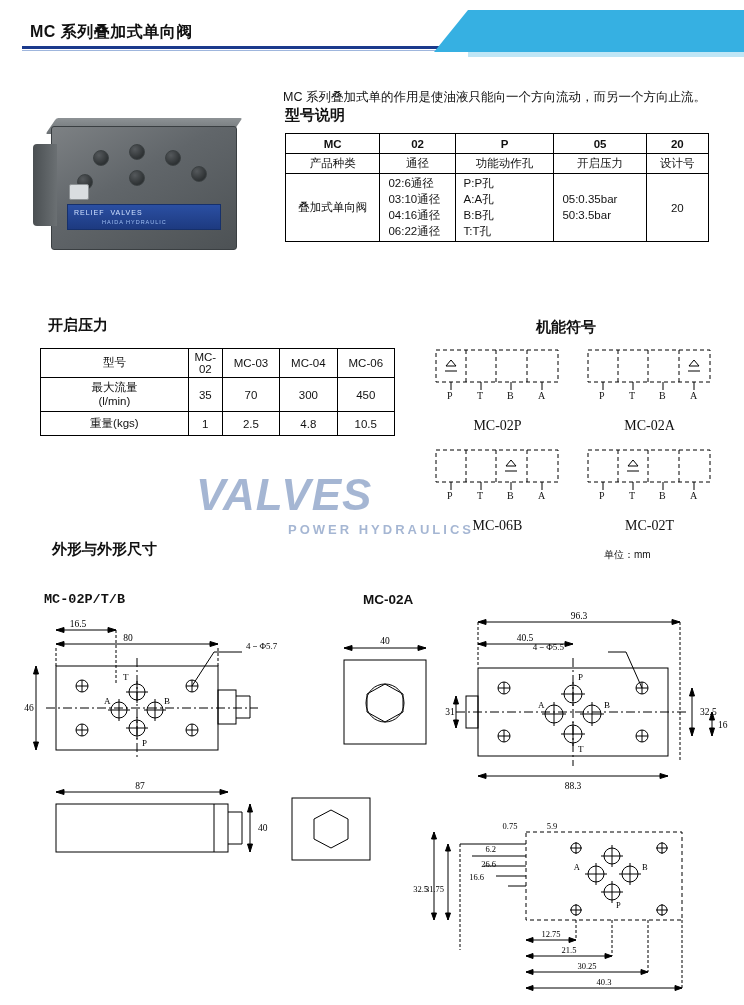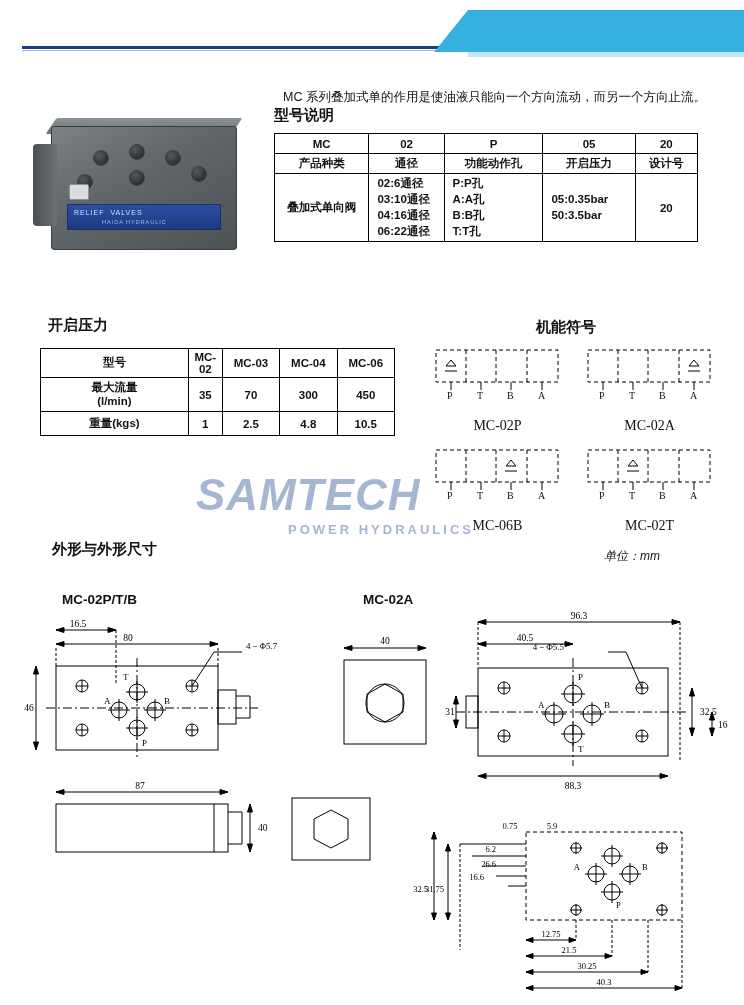--- a/index.html
+++ b/index.html
@@ -81,49 +81,49 @@
   }
   .photo .logo {
     position:absolute; left:36px; top:76px; width:20px; height:16px;
     background:#d9dde0; border:1px solid #8d9295; border-radius:2px;
   }
 
   
   table.t { border-collapse:collapse; }
   table.t td, table.t th {
     border:1px solid #000; font-size:11.5px; text-align:center;
-    padding:2px 3px; font-weight:bold;
+    padding:2px 3px; font-weight:normal;
   }
   .t .hd { font-weight:bold; }
 
-  #model-desc { position:absolute; left:274px; top:133px; }
+  #model-desc { position:absolute; left:285px; top:133px; }
   #model-desc .ttl { position:absolute; left:0; top:-27px; font-size:15px; font-weight:bold; }
   #model-table { width:424px;padding-left:44px; }
   #model-table td { height:20px; }
   #model-table td.tall { height:62px; vertical-align:middle; }
   #model-table td.lft { text-align:left; padding-left:8px; line-height:1.38; }
 
   #spec { position:absolute; left:40px; top:348px; }
   #spec .ttl { position:absolute; left:8px; top:-32px; font-size:15px; font-weight:bold; }
   #spec-table { width:355px; }
   #spec-table td { height:24px; }
   #spec-table td.lbl { width:139px; line-height:1.15; }
 
   
   #symbols { position:absolute; left:430px; top:318px; width:290px; height:250px; }
   #symbols .ttl { position:absolute; left:106px; top:0; font-size:15px; font-weight:bold; }
   .sym { position:absolute; width:135px; }
   .sym .cap { text-align:center; font-size:14px; font-family:"Liberation Serif", serif; margin-top:2px; }
   .sym svg { display:block; }
-  #unit { position:absolute; left:604px; top:548px; font-size:12px;font-style:italic; }
+  #unit { position:absolute; left:604px; top:548px; font-size:10px; }
 
   
   #dim-title { position:absolute; left:52px; top:540px; font-size:15px; font-weight:bold; }
   .dwg-label { position:absolute; font-size:13.5px; font-weight:bold; }
-  #lbl-left { left:62px; top:592px; }
+  #lbl-left { left:44px; top:592px;font-family:Liberation Mono, monospace; }
   #lbl-right { left:363px; top:592px; }
   svg.draw { position:absolute; }
 
   
   #wm {
     position:absolute; left:0; top:452px; width:744px; height:120px;
     pointer-events:none;
   }
   #wm .cn {
     position:absolute; left:18px; top:14px; width:710px;
@@ -139,20 +139,21 @@
   #wm .sub {
     position:absolute; left:288px; top:70px;
     font-size:13px; font-weight:bold; color:rgba(40,80,150,0.42);
     letter-spacing:3px;
   }
 </style>
 </head>
 <body>
 
 <div class="hdr">
+  <div class="hdr-title">MC 系列叠加式单向阀</div>
   <div class="hdr-rule"></div>
   <div class="hdr-rule2"></div>
   <div class="hdr-band"></div>
   <div class="hdr-band-stripe"></div>
 </div>
 
 <div class="photo">
   <div class="top"></div>
   <div class="blk"></div>
   <div class="side"></div>
@@ -325,21 +326,21 @@
       <span style="position:absolute;left:77px;top:-14px;font-size:10px;font-family:'Liberation Serif',serif">B</span>
       <span style="position:absolute;left:108px;top:-14px;font-size:10px;font-family:'Liberation Serif',serif">A</span>
     </div>
     <div class="cap">MC-02T</div>
   </div>
 </div>
 
 <div id="unit">单位：mm</div>
 
 <div id="wm">
-  <div class="brand">SAMTECH</div>
+  <div class="brand">VALVES</div>
   <div class="sub">POWER HYDRAULICS</div>
 </div>
 
 <div id="dim-title">外形与外形尺寸</div>
 <div class="dwg-label" id="lbl-left">MC-02P/T/B</div>
 <div class="dwg-label" id="lbl-right">MC-02A</div>
 
 <svg class="draw" style="left:18px; top:618px;" width="262" height="148" viewBox="0 0 262 148">
   <g fill="none" stroke="#000" stroke-width="1">
     <rect x="38" y="48" width="162" height="84"></rect>

